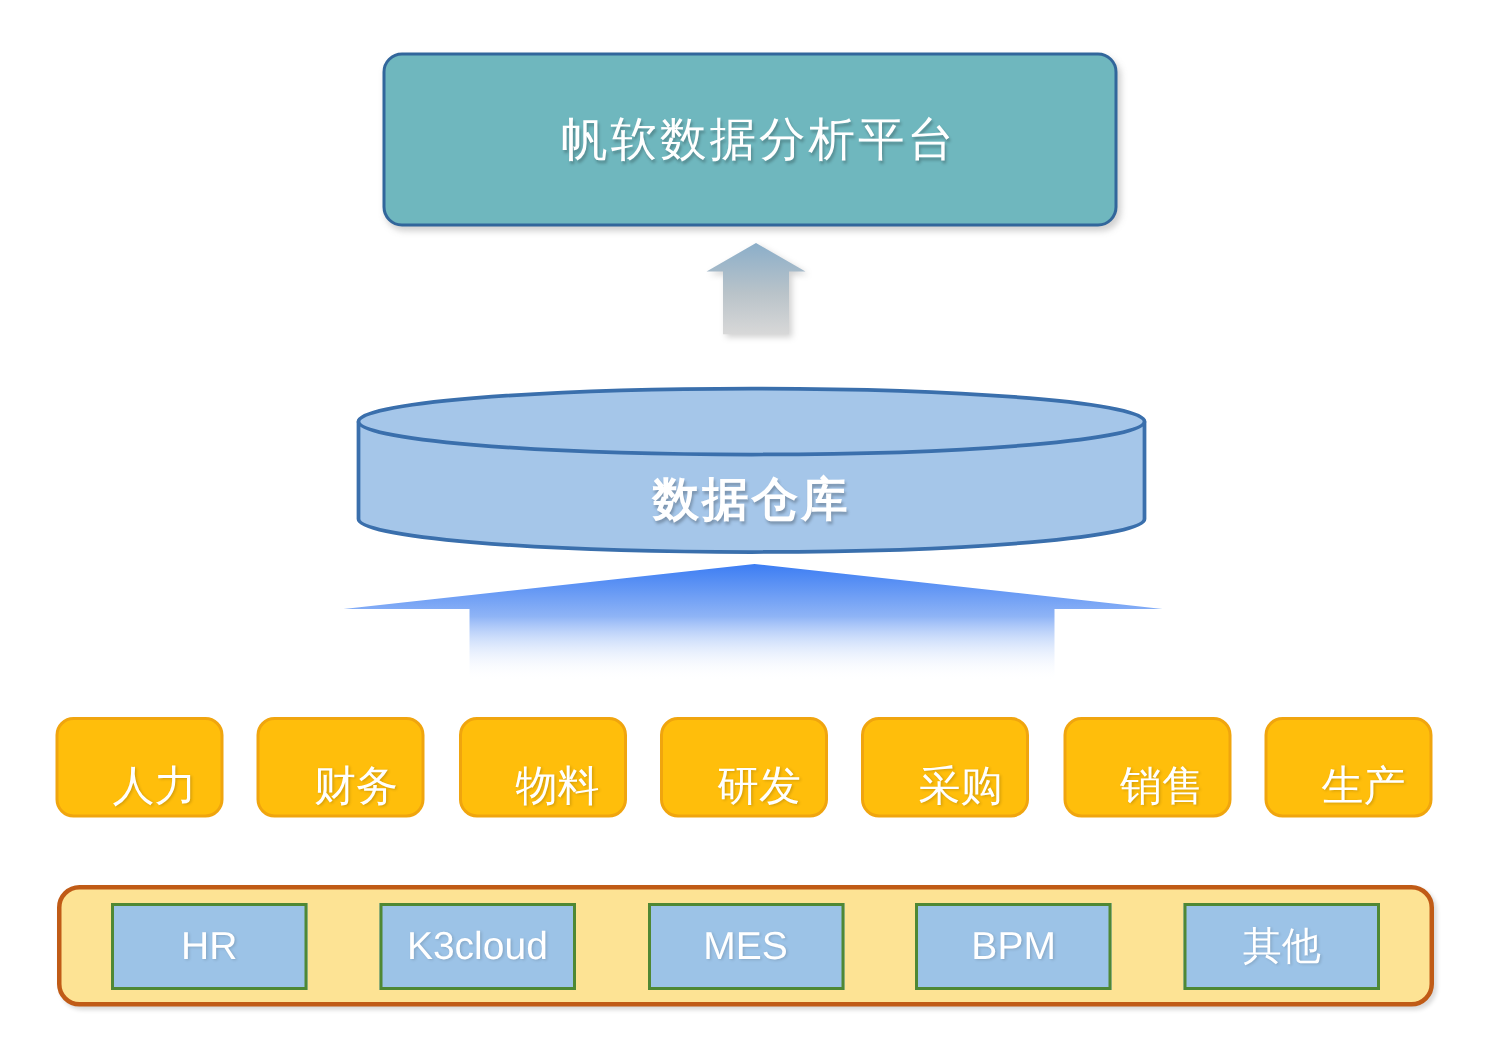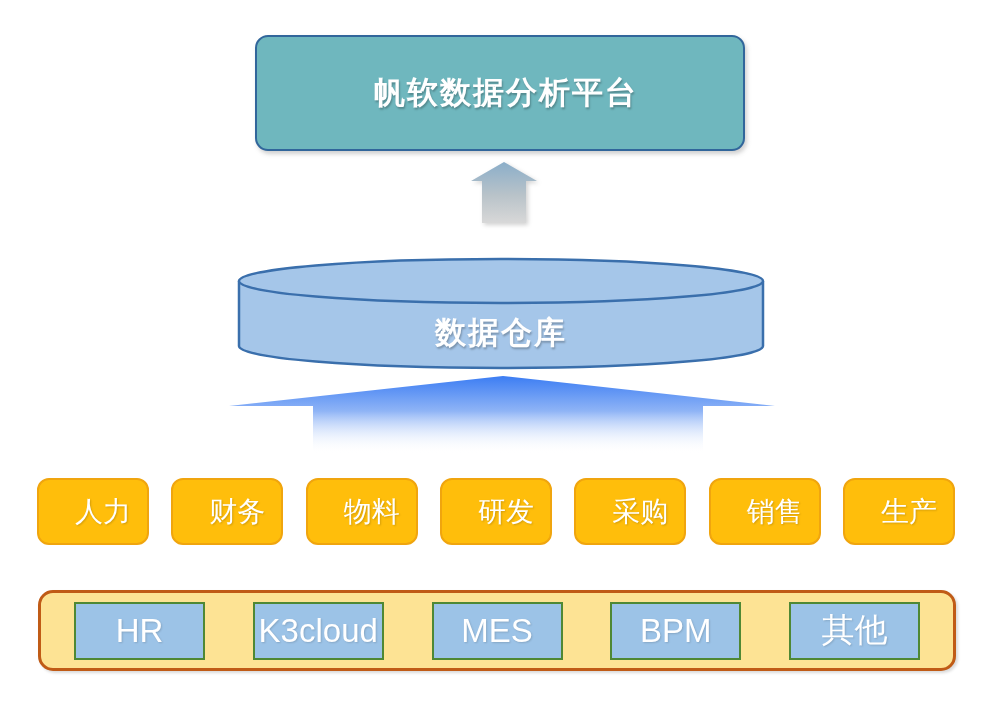--- a/index.html
+++ b/index.html
@@ -20,21 +20,21 @@
     width: 490px; height: 116px;
     background: #6FB7BE;
     border: 2px solid #31669B;
     border-radius: 13px;
     display: flex; align-items: center; justify-content: center;
     box-shadow: 2px 3px 4px rgba(120,120,120,0.35);
   }
   .platform-box .label {
     color: #ffffff;
     font-size: 31px;
-    font-weight: 700;
+    font-weight: 400;
     letter-spacing: 2px;
     text-shadow: 1px 2px 2px rgba(0,0,0,0.25);
     padding-left: 12px;
   }
 
   
   .small-arrow {
     position: absolute;
     left: 470px; top: 161px;
     filter: drop-shadow(2px 2px 2px rgba(0,0,0,0.18));
@@ -70,21 +70,21 @@
     left: 37px; top: 478px;
     width: 918px; height: 67px;
     display: flex;
     justify-content: space-between;
   }
   .domain-box {
     width: 112px; height: 67px;
     background: #FFBE0B;
     border: 2px solid #F0A50E;
     border-radius: 12px;
-    display: flex; align-items: center; justify-content: center; padding-left: 20px;
+    display: flex; align-items: flex-end; justify-content: center; padding-left: 20px;
   }
   .domain-box .label {
     color: #ffffff;
     font-size: 28px;
     text-shadow: 1px 1px 2px rgba(0,0,0,0.18);
   }
 
   
   .systems-container {
     position: absolute;
@@ -100,21 +100,21 @@
     box-shadow: 2px 2px 3px rgba(0,0,0,0.15);
   }
   .system-box {
     width: 131px; height: 58px;
     background: #9CC3E7;
     border: 2px solid #4F8834;
     display: flex; align-items: center; justify-content: center;
   }
   .system-box .label {
     color: #ffffff;
-    font-size: 33px;
+    font-size: 26px;
     font-weight: 300;
     text-shadow: 1px 1px 2px rgba(0,0,0,0.15);
   }
 </style>
 </head>
 <body>
 
 <div class="canvas">
 
   <div class="platform-box">

